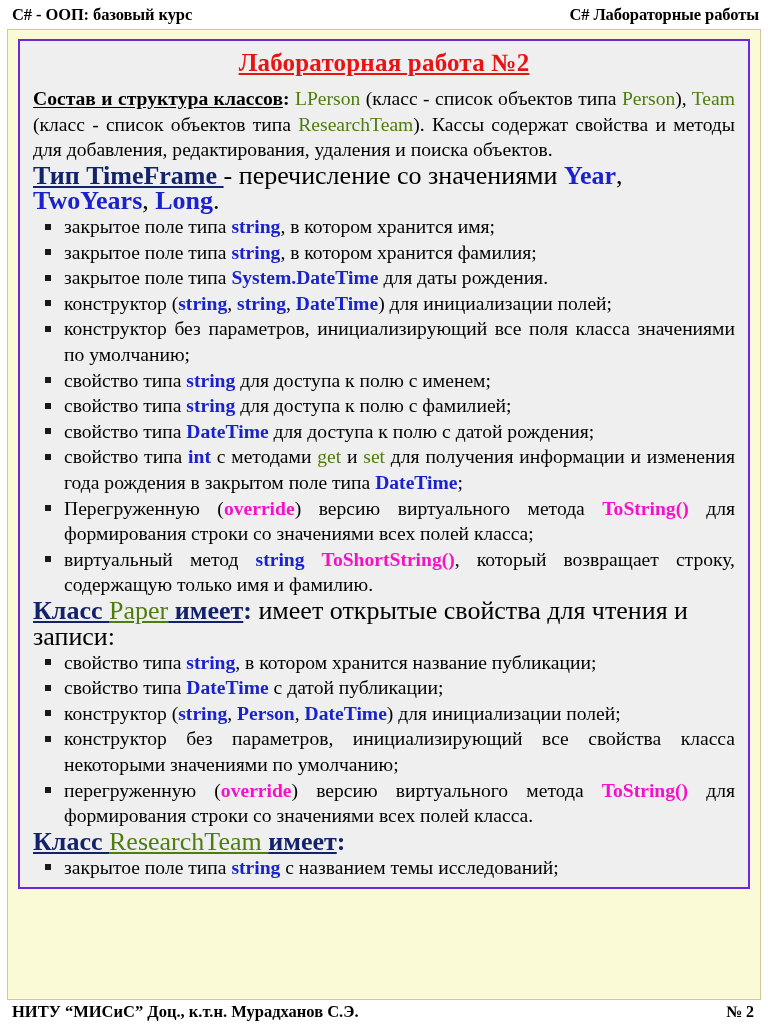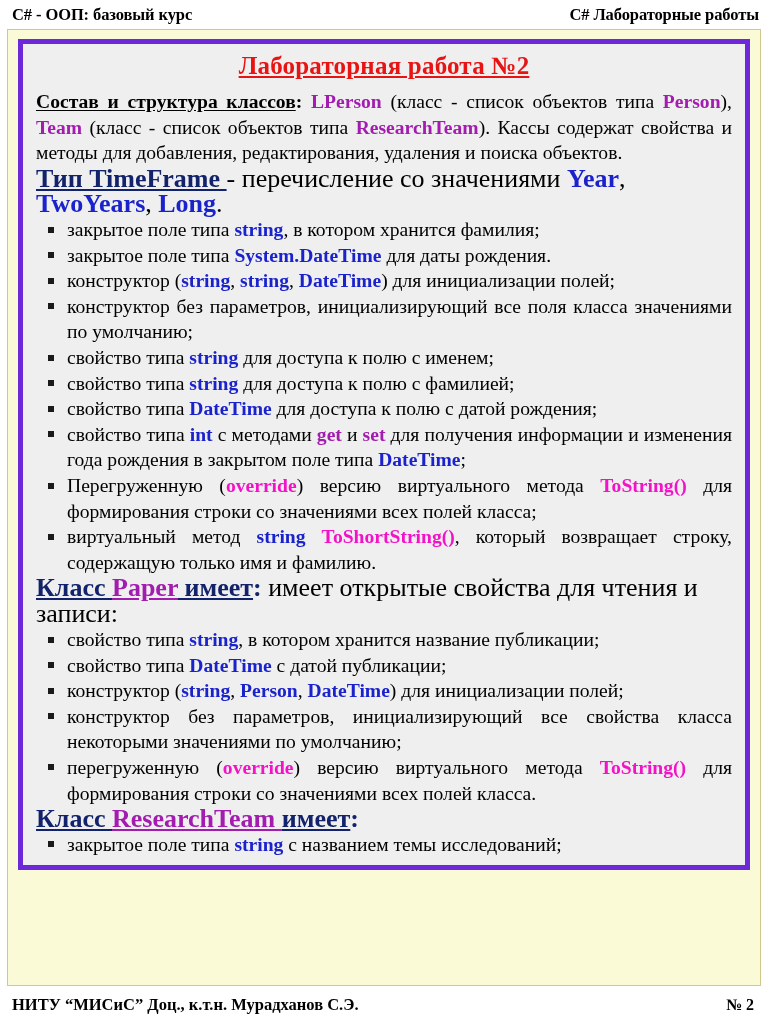--- a/index.html
+++ b/index.html
@@ -47,21 +47,21 @@
     border: 1px solid #cfc98f;
     box-sizing: border-box;
     padding: 9px 10px 33px 10px;
     display: flex;
     flex-direction: column;
     min-height: 0;
   }
   .panel {
     flex: 0 0 auto;
     background: #efefef;
-    border: 5px solid #6d28d9;
+    border: 2px solid #6d28d9;
     box-sizing: border-box;
     padding: 6px 13px 7px 13px;
   }
 
   
   .doc-title {
     text-align: center;
     color: #e81313;
     font-weight: bold;
     font-size: 25px;
@@ -107,31 +107,31 @@
     content: "";
     position: absolute;
     left: 12px;
     top: 9.5px;
     width: 6px;
     height: 6px;
     background: #1a1a1a;
   }
 
   
-  .k-red     { color: #a21caf; font-weight: bold; }
+  .k-red     { color: #4d7c0f; font-weight: normal; }
   .k-blue    { color: #1a22cc; font-weight: bold; }
   .k-magenta { color: #f312c8; font-weight: bold; }
   .k-navy    { color: #12236b; font-weight: bold; }
   .u         { text-decoration: underline; text-underline-offset: 2px; }
   .b         { font-weight: bold; }
 
   
   .footer {
     flex: 0 0 auto;
-    height: 38px;
+    height: 24px;
     display: flex;
     align-items: center;
     justify-content: space-between;
     padding: 0 14px 0 12px;
     box-sizing: border-box;
     font-size: 16.5px;
     font-weight: bold;
   }
   .footer .page-no { font-size: 16px; }
 </style>
@@ -153,20 +153,21 @@
       <p class="para lead">
         <span class="b u">Состав и структура классов</span><span class="b">:</span><span> </span><span class="k-red">LPerson</span><span> (класс - список объектов типа </span><span class="k-red">Person</span><span>), </span><span class="k-red">Team</span><span> (класс - список объектов типа </span><span class="k-red">ResearchTeam</span><span>). Кассы содержат свойства и методы для добавления, редактирования, удаления и поиска объектов.</span>
       </p>
 
       <p class="heading-line">
         <span class="k-navy u">Тип TimeFrame </span><span>- перечисление со значениями </span><span class="k-blue">Year</span><span>, </span><span class="k-blue">TwoYears</span><span>, </span><span class="k-blue">Long</span><span>.</span>
       </p>
 
 
       <ul class="blist">
+          <li><span>закрытое поле типа </span><span class="k-blue">string</span><span>, в котором хранится имя;</span></li>
           <li><span>закрытое поле типа </span><span class="k-blue">string</span><span>, в котором хранится фамилия;</span></li>
           <li><span>закрытое поле типа </span><span class="k-blue">System.DateTime</span><span> для даты рождения.</span></li>
           <li><span>конструктор (</span><span class="k-blue">string</span><span>, </span><span class="k-blue">string</span><span>, </span><span class="k-blue">DateTime</span><span>) для инициализации полей;</span></li>
           <li><span>конструктор без параметров, инициализирующий все поля класса значениями по умолчанию;</span></li>
           <li><span>свойство типа </span><span class="k-blue">string</span><span> для доступа к полю с именем;</span></li>
           <li><span>свойство типа </span><span class="k-blue">string</span><span> для доступа к полю с фамилией;</span></li>
           <li><span>свойство типа </span><span class="k-blue">DateTime</span><span> для доступа к полю с датой рождения;</span></li>
           <li><span>свойство типа </span><span class="k-blue">int</span><span> с методами </span><span class="k-red">get</span><span> и </span><span class="k-red">set</span><span> для получения информации и изменения года рождения в закрытом поле типа </span><span class="k-blue">DateTime</span><span>;</span></li>
           <li><span>Перегруженную (</span><span class="k-magenta">override</span><span>) версию виртуального метода </span><span class="k-magenta">ToString()</span><span> для формирования строки со значениями всех полей класса;</span></li>
           <li><span>виртуальный метод </span><span class="k-blue">string</span><span> </span><span class="k-magenta">ToShortString()</span><span>, который возвращает строку, содержащую только имя и фамилию.</span></li>

